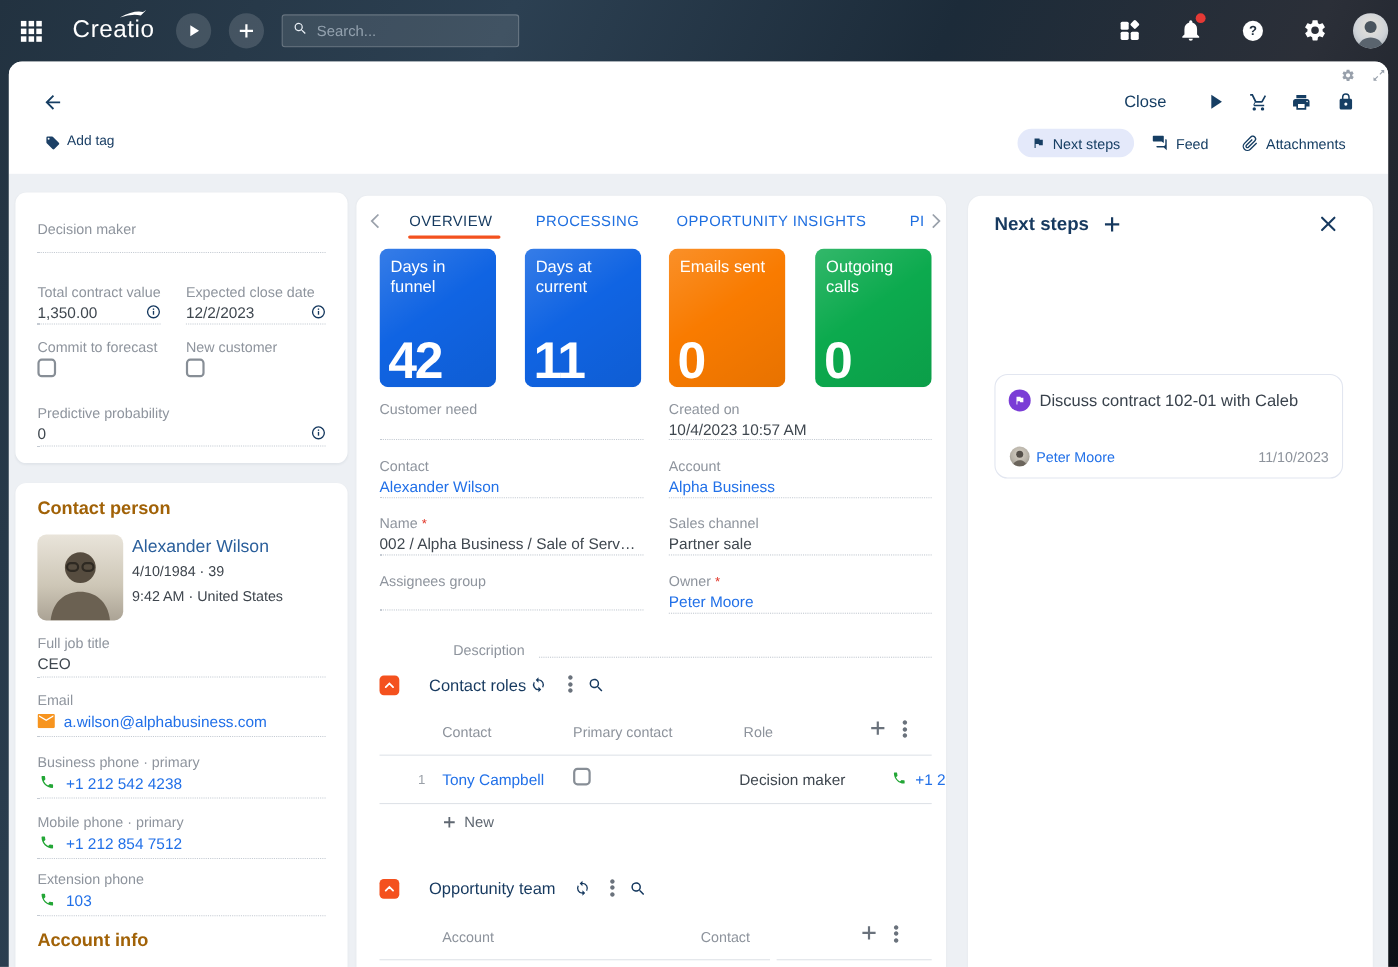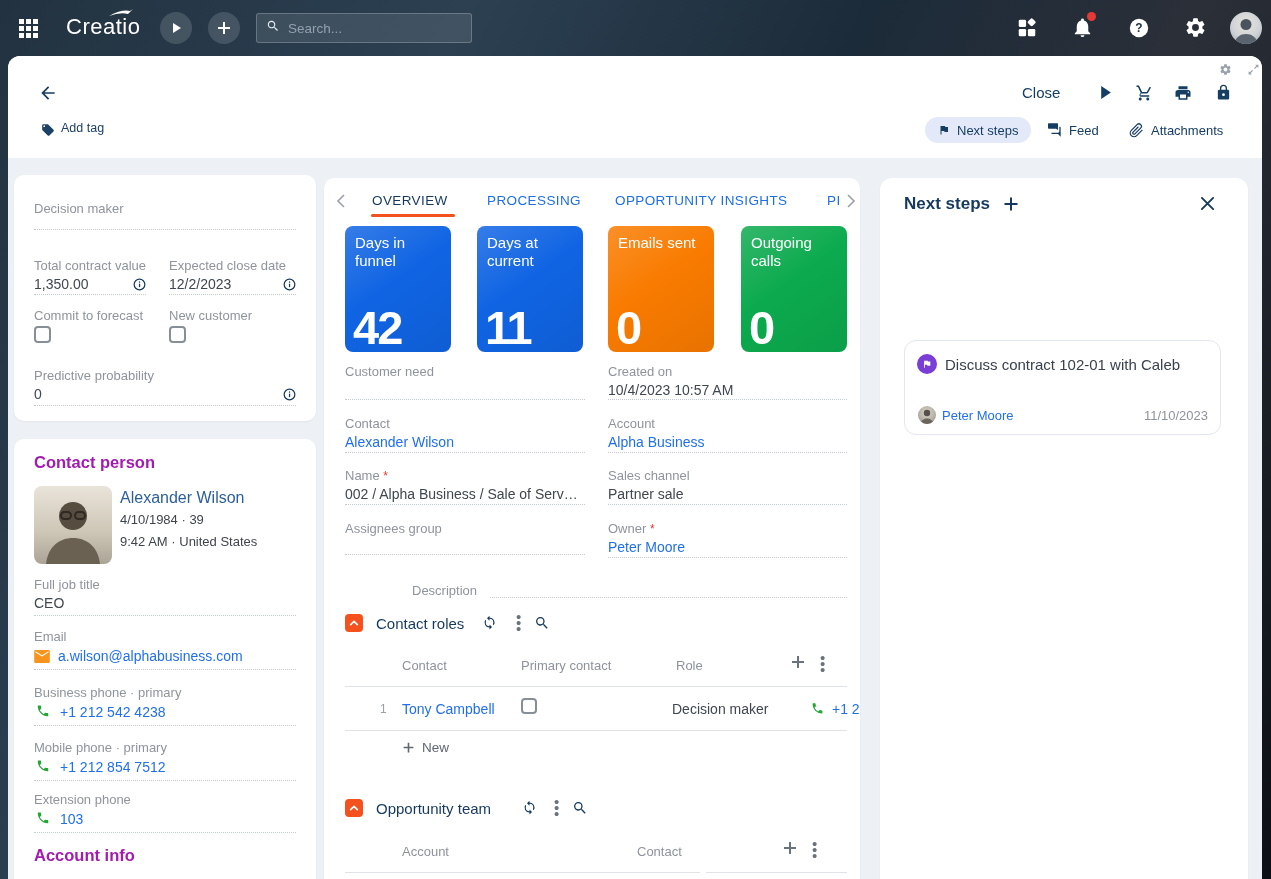--- a/index.html
+++ b/index.html
@@ -41,22 +41,22 @@
   .card { position:absolute; background:#fff; border-radius:10px; box-shadow:0 1px 2px rgba(16,36,60,.05); }
 
   
   .lbl { font-size:13px; color:#8e949d; line-height:16px; }
   .val { font-size:14px; color:#3f474f; line-height:20px; }
   .link { font-size:14px; color:#2170e8; line-height:20px; cursor:pointer; }
   .field { border-bottom:1px dotted #c4cad2; }
   .req { color:#e23b2e; font-size:12px; vertical-align:top; }
   .cbx { display:inline-block; width:17px; height:17px; border:2px solid #878e96; border-radius:4px;
     background:#fff; cursor:pointer; }
-  .sec-title15 { font-size:15px; font-weight:500; color:#16395f; }
-  .card-title { font-size:16.5px; font-weight:600; color:#a21caf; }
+  .sec-title15 { font-size:15px; font-weight:500; color:#16395f;margin-left:14px; }
+  .card-title { font-size:16.5px; font-weight:600; color:#a16207; }
   .toggle-box { width:18px; height:18px; border-radius:4px; background:#f4511e; display:flex; align-items:center;
     justify-content:center; cursor:pointer; }
   .thead { font-size:13px; color:#8d939c; }
   .kebab { color:#6a727c; font-size:15px; letter-spacing:0; line-height:6px; cursor:pointer;
     display:inline-block; text-align:center; }
   .hline { height:1px; background:#dfe3e8; }
 
   
   .tab { font-size:13.5px; letter-spacing:.4px; font-weight:500; color:#1f6fe0; cursor:pointer; white-space:nowrap; }
   .tab.active { color:#14395f; }

